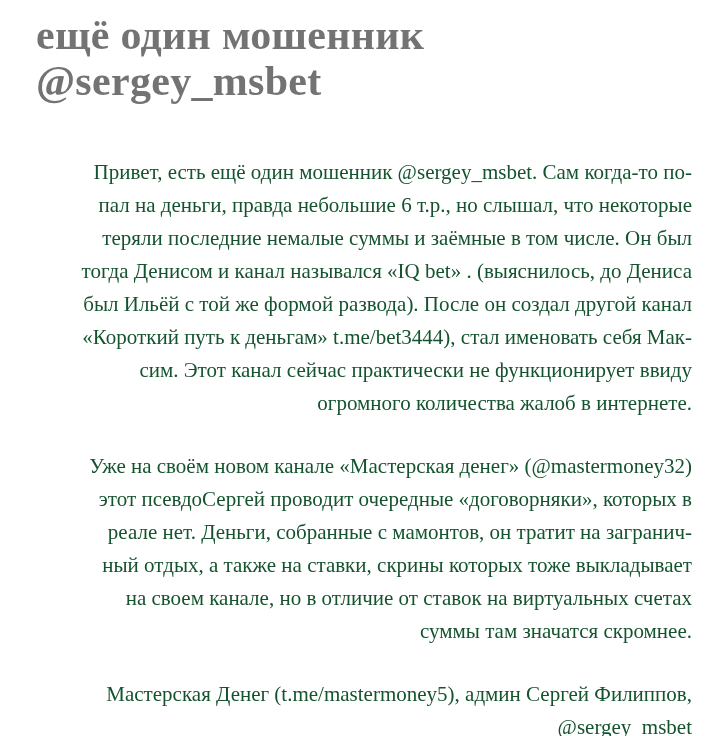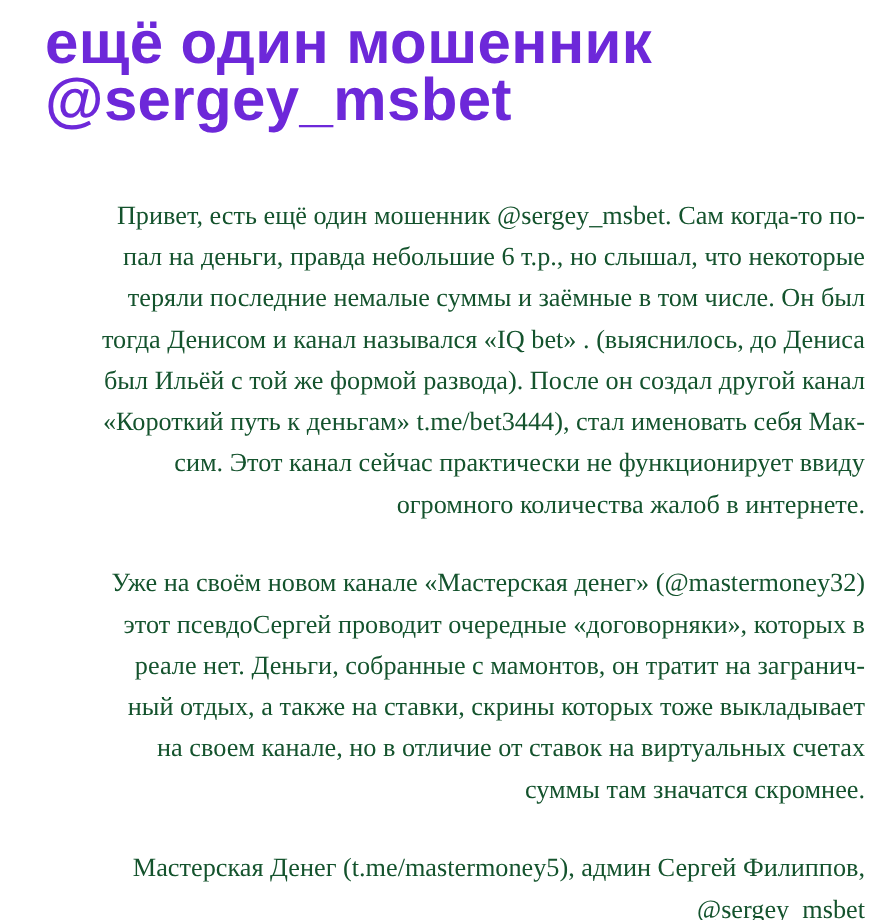--- a/index.html
+++ b/index.html
@@ -10,27 +10,27 @@
   body {
     width: 708px;
     height: 736px;
     overflow: hidden;
     font-family: "Liberation Serif", "DejaVu Serif", serif;
   }
   .article {
     padding: 12px 16px 0 36px;
   }
   .article-title {
-    font-family: Liberation Sans, sans-serif;
+    font-family: Liberation Serif, serif;
     font-weight: 700;
-    font-size: 48px;
+    font-size: 42px;
     line-height: 46px;
     letter-spacing: 0.3px;
     margin: 0 0 52px 0;
-    color: #6d28d9;
+    color: #737373;
     white-space: pre-line;
   }
   .para {
     font-family: "Liberation Serif", "DejaVu Serif", serif;
     font-size: 21px;
     line-height: 33px;
     margin: 0 0 30px 0;
     color: #14532d;
     white-space: pre-line;
     text-align: right;

